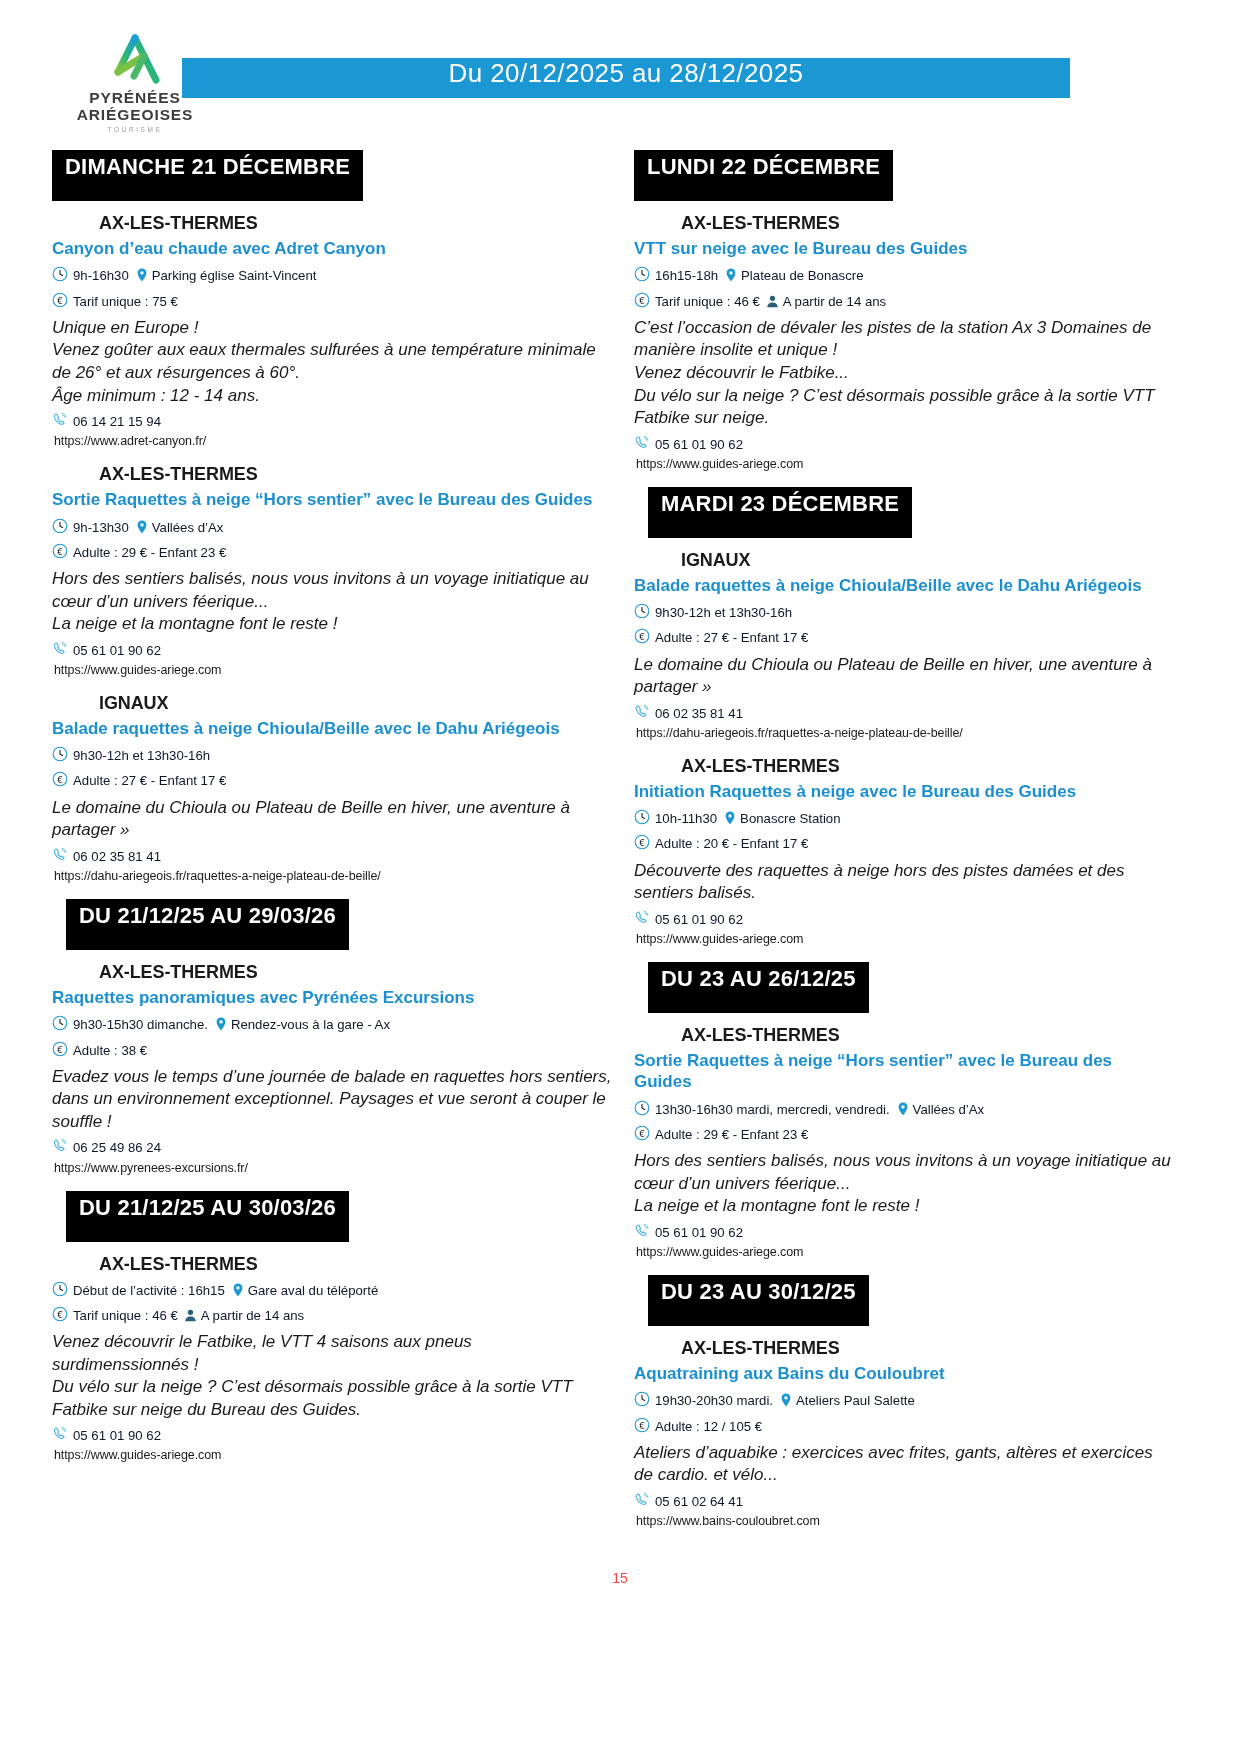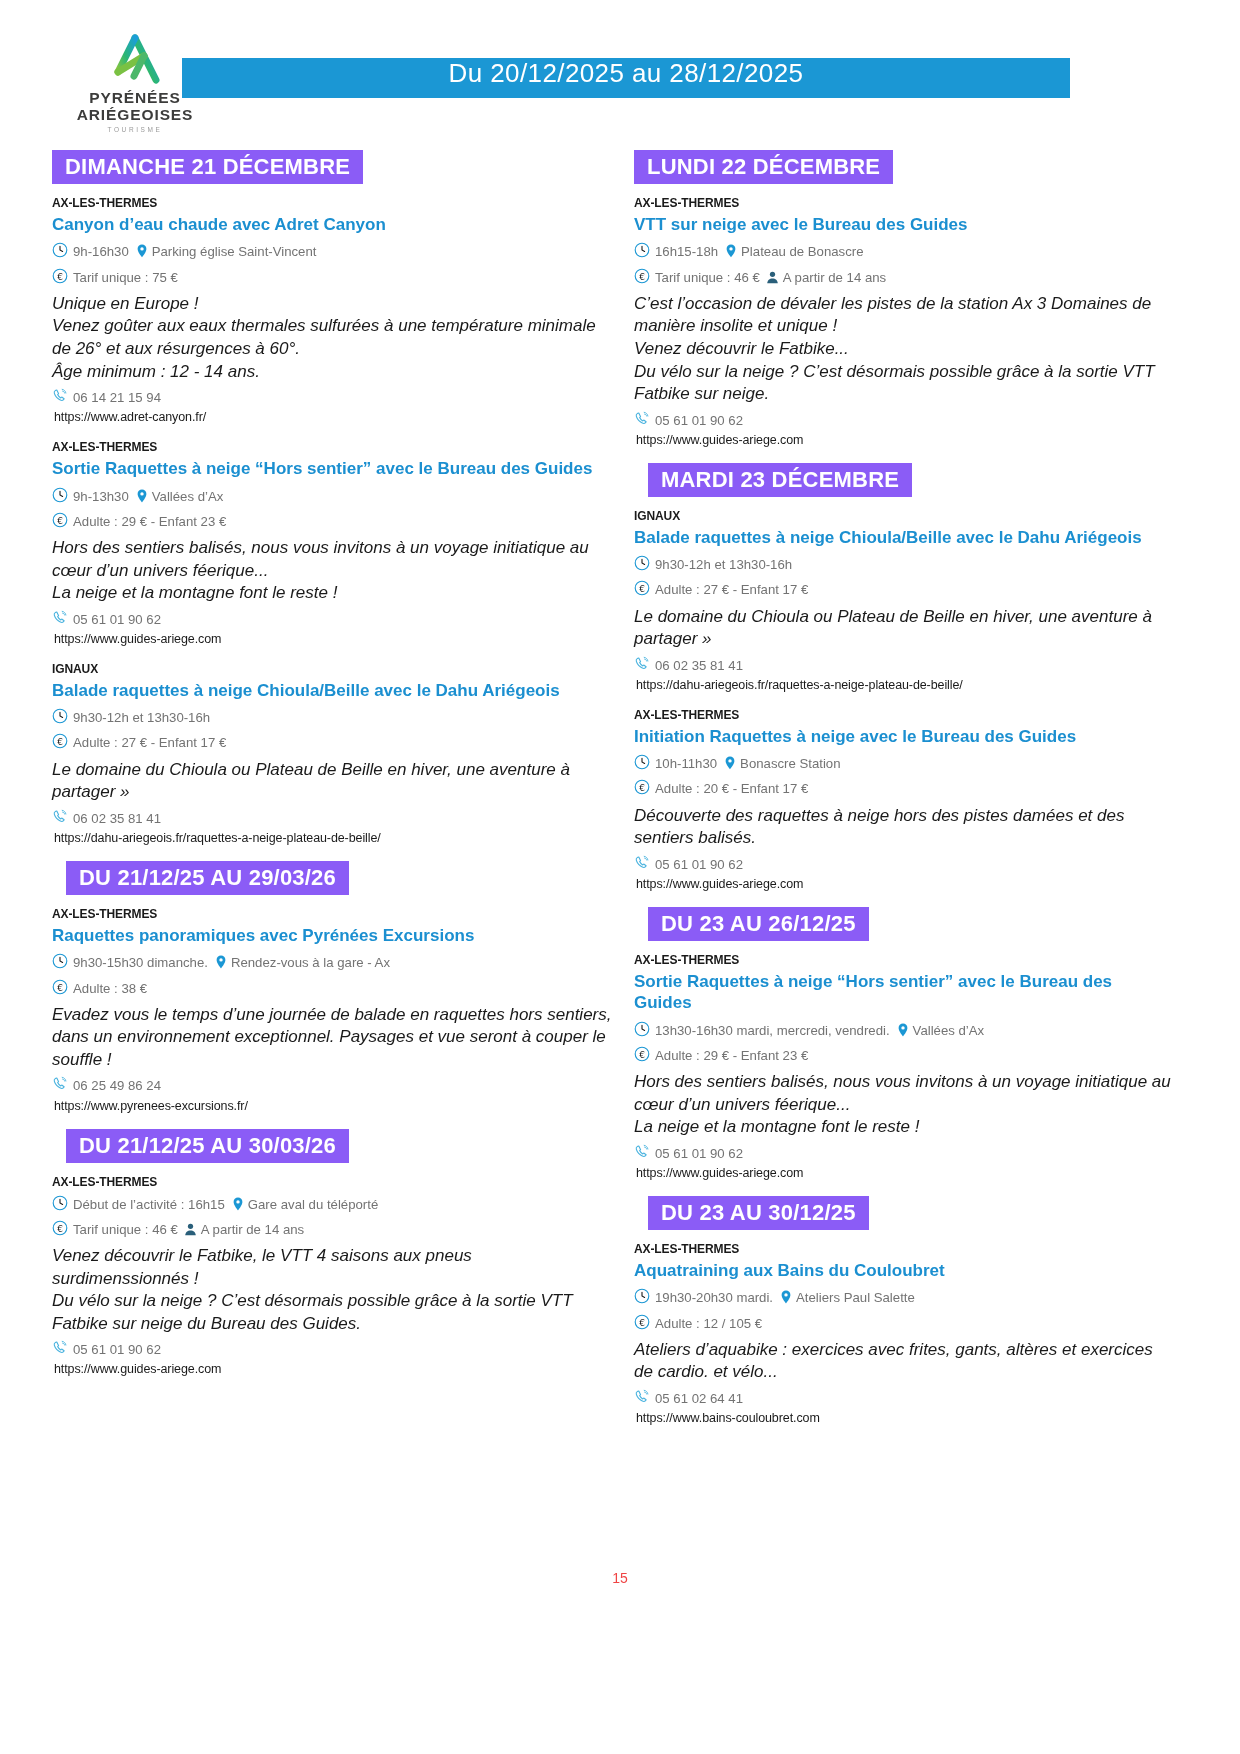--- a/index.html
+++ b/index.html
@@ -85,53 +85,54 @@
   }
   .col {
     width: 560px;
   }
   .col-left { margin-left: 52px; }
   .col-right { margin-left: 22px; width: 540px; }
 
   
   .day-banner {
     display: inline-block;
-    background: #8b5cf6;
+    background: #000000;
     color: #fff;
     font-size: 22px;
     font-weight: 700;
     letter-spacing: 0.2px;
-    padding: 4px 13px 4px 13px;
+    padding: 4px 13px 21px 13px;
     margin-bottom: 12px;
   }
   .day-banner.indent { margin-left: 14px; }
   .banner-wrap { }
   .banner-wrap.first { margin-top: 0; }
 
   
   .event { margin-bottom: 16px; }
   .event-town {
-    font-size: 12px;
+    font-size: 18px;
     font-weight: 700;
     letter-spacing: -0.1px;
     color: #1a1a1a;
     margin-bottom: 4px;
+    margin-left: 47px;
   }
   .event-title {
     font-size: 17px;
     font-weight: 700;
     color: #1b8fd0;
     line-height: 1.26;
     margin-bottom: 6px;
   }
   .line {
     display: flex;
     align-items: flex-start;
     font-size: 13.2px;
-    color: #737373;
+    color: #0f172a;
     line-height: 1.45;
     margin: 5px 0;
   }
   .line .txt { padding-top: 1px; }
   .ico {
     flex: 0 0 auto;
     width: 16px;
     height: 16px;
     margin-right: 5px;
     margin-top: 1px;

